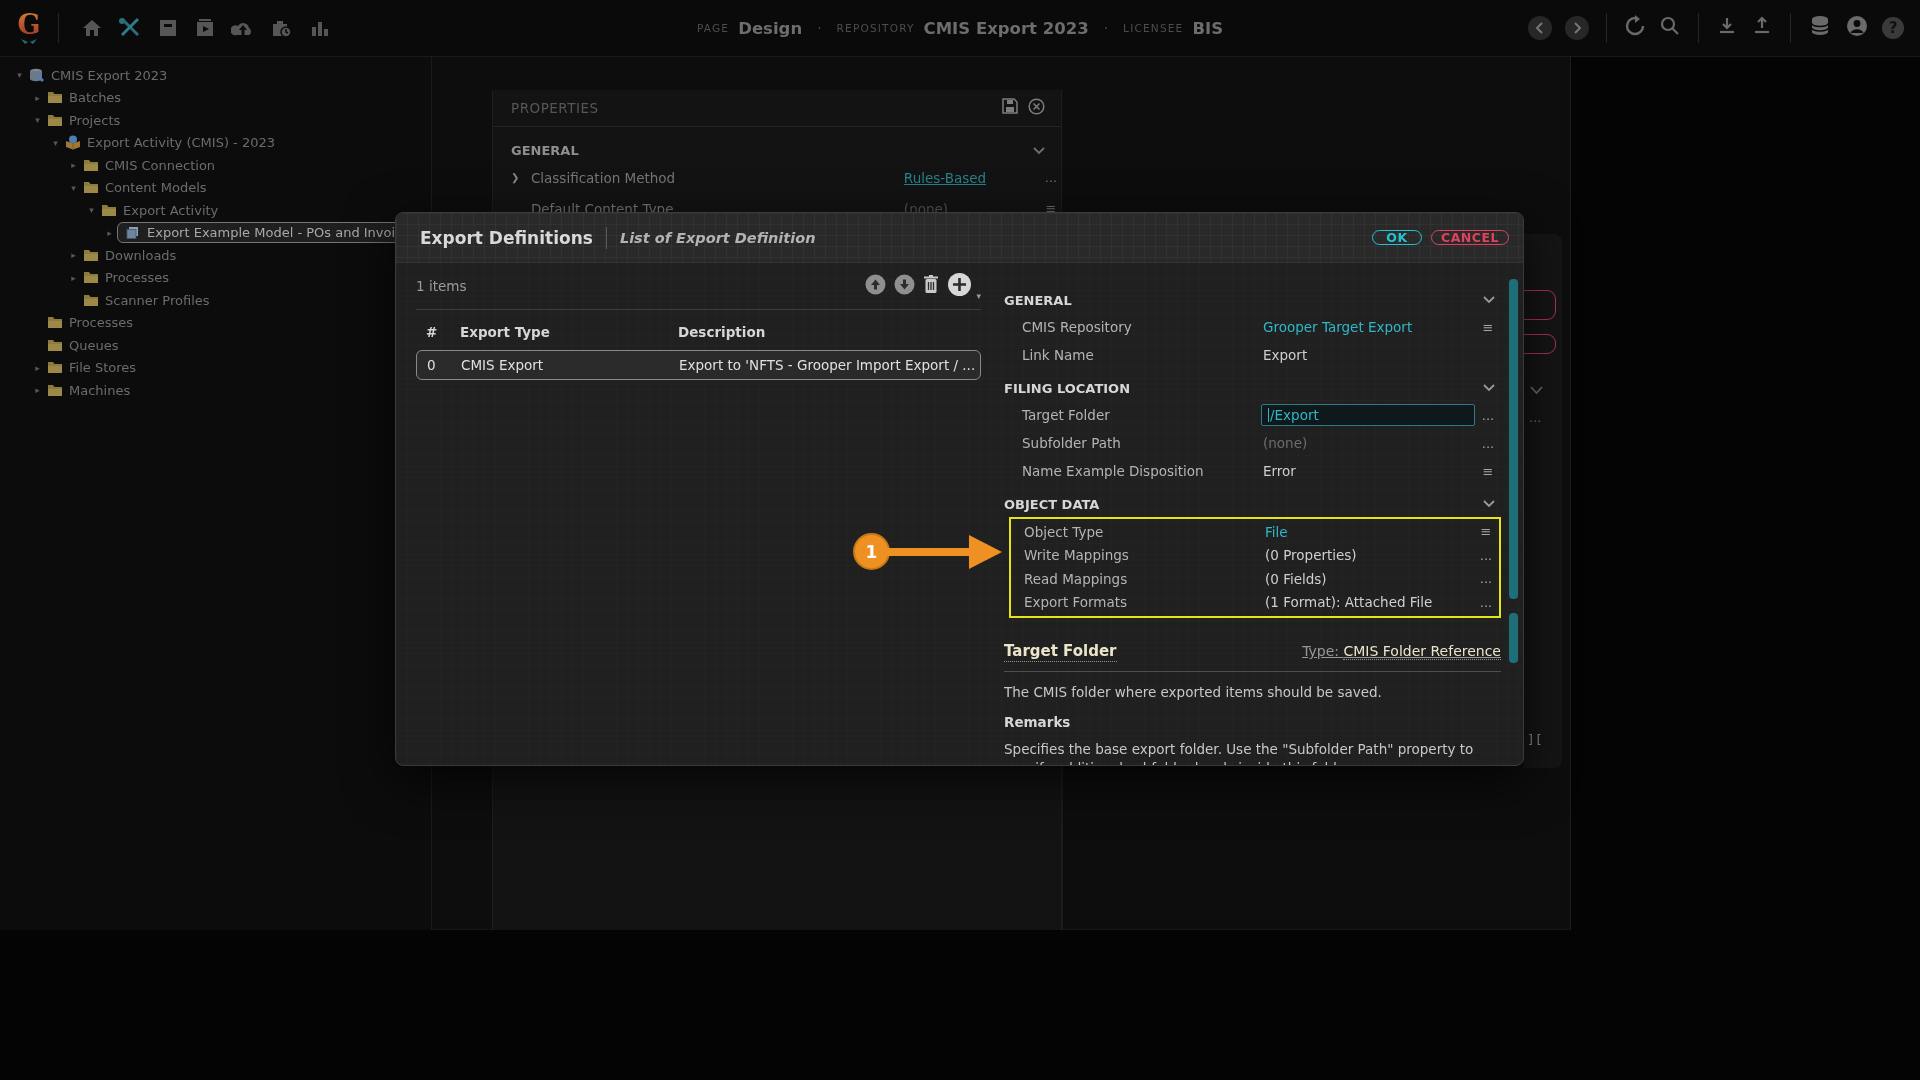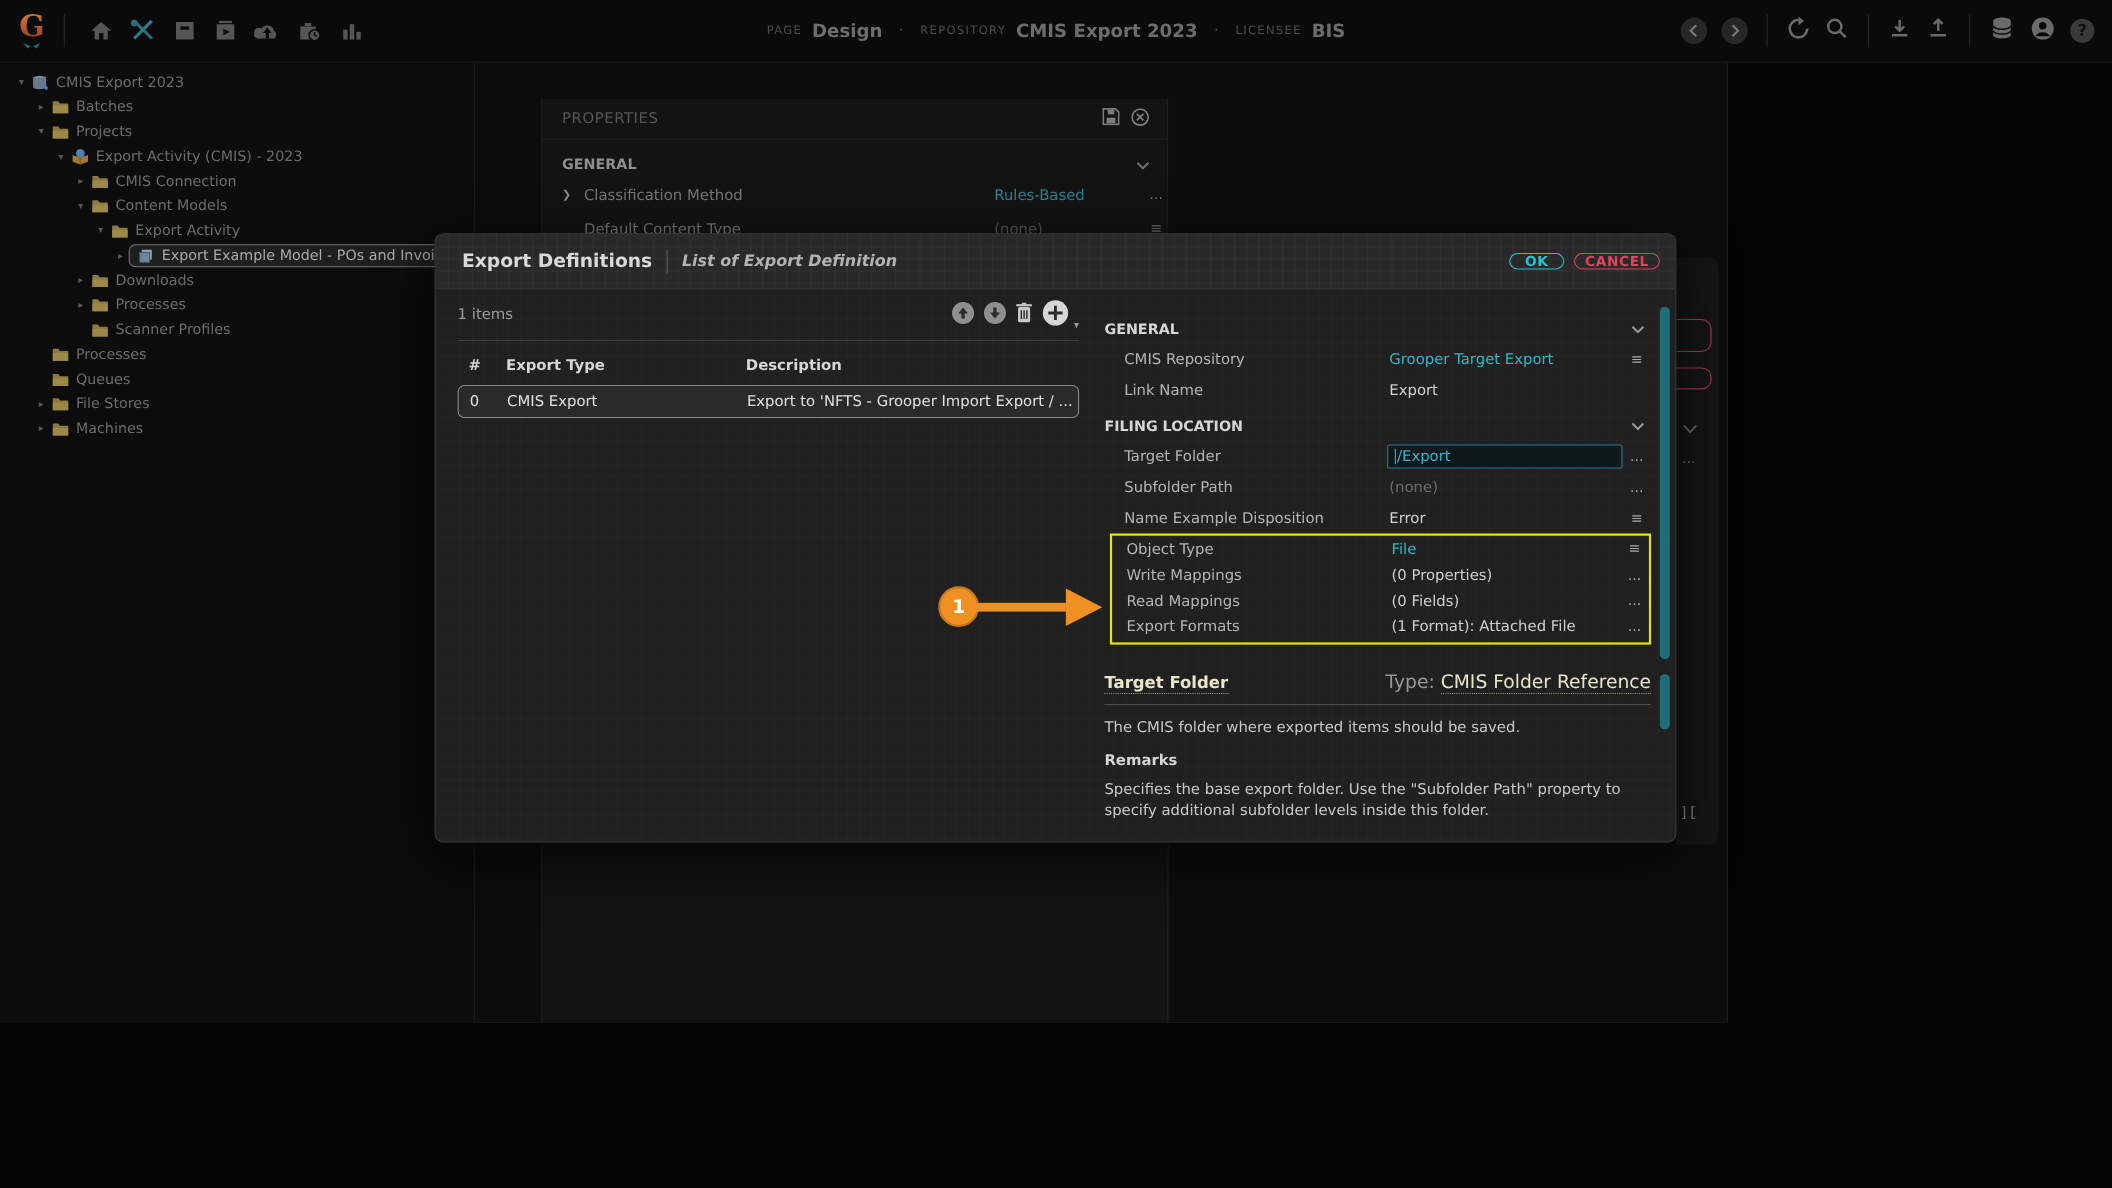--- a/index.html
+++ b/index.html
@@ -56,21 +56,21 @@
   .props-title { font-size:13.5px; color:#565656; letter-spacing:.5px; }
   .props-head-icons { margin-left:auto; display:flex; gap:10px; align-items:center; }
   .psec { display:flex; align-items:center; padding:16px 16px 0 18px; font-size:13px;
           font-weight:bold; color:#8f8f8f; }
   .psec svg { margin-left:auto; }
   .prow-u { display:flex; align-items:center; height:23px; padding-left:18px;
             font-size:13.5px; color:#767676; margin-top:8px; }
   .prow-u .pexp { width:20px; font-size:10px; color:#8a8a8a; }
   .prow-u .plab { width:375px; }
   .prow-u .pval { width:138px; color:#545454; }
-  .prow-u .pval.link { color:#27828e; }
+  .prow-u .pval.link { color:#27828e;text-decoration:underline; }
   .prow-u .picn { color:#6e6e6e; font-size:13px; width:20px; text-align:center; }
 
   
   .sliver { position:absolute; left:1524px; top:234px; width:38px; height:534px;
             background:#151515; border-radius:0 8px 8px 0; overflow:hidden; z-index:90; }
   .redfrag { position:absolute; border:1.5px solid #b23450; border-radius:9px; }
   .sliver .gly { position:absolute; color:#757575; font-size:13px; }
   .vline-bottom { position:absolute; left:1062px; top:766px; width:1px; height:164px; background:#1b1b1b; }
 
   
@@ -120,21 +120,21 @@
   .inputbox { display:flex; align-items:center; width:247px; height:22px; margin-left:14px;
               border:1px solid #2b7b89; background:#0f191c; border-radius:2px; padding:0 6px; }
   .caret-line { width:1px; height:14px; background:#2fb7c9; margin-right:1px; }
   .inputbox .itext { color:#2fb7c9; font-size:13.5px; }
   .hl-box { border:2px solid #e5e414; margin-left:5px; padding:1px 0 2px 0; }
   .hl-box .prow { height:23.5px; padding-left:13px; }
   .help-area { margin-top:24px; }
   .help-head { display:flex; align-items:baseline; }
   .help-title { font-size:15px; font-weight:bold; color:#ebe6cb;
                 border-bottom:1px dotted #989178; padding-bottom:1px; }
-  .help-type { margin-left:auto; font-size:17px; color:#979797; }
+  .help-type { margin-left:auto; font-size:14px; color:#979797;text-decoration:underline; }
   .help-type-link { color:#ebe6cb; border-bottom:1px dotted #989178; }
   .help-hr { border:none; border-top:1px solid #4e4e4e; margin:9px 0 12px; }
   .help-desc { font-size:13.5px; color:#c8c8c8; }
   .remarks-t { margin-top:14px; font-size:13.5px; font-weight:bold; color:#d6d6d6; }
   .remarks-x { margin-top:10px; font-size:13.5px; color:#c8c8c8; line-height:19px; width:470px; }
 
   .sbar { position:absolute; left:1113px; width:9px; border-radius:4px; background:#1e6e7a; }
 
   
   .badge-wrap { position:absolute; left:853px; top:533px; z-index:130; }
@@ -570,20 +570,26 @@
       <span class="lab">Subfolder Path</span>
       <span class="val muted">(none)</span>
       <span class="icn">...</span>
     </div>
     <div class="prow">
       <span class="lab">Name Example Disposition</span>
       <span class="val">Error</span>
       <span class="icn">≡</span>
     </div>
 
+    <div class="sec-title" style="margin-top:6px;">
+      <span>OBJECT DATA</span>
+      <svg width="12" height="8" viewBox="0 0 12 8">
+          <path d="M1 1 L6 6 L11 1" stroke="#9a9a9a" stroke-width="1.8" fill="none"></path>
+        </svg>
+    </div>
     <div class="hl-box">
       <div class="prow">
         <span class="lab">Object Type</span>
         <span class="val link">File</span>
         <span class="icn">≡</span>
       </div>
       <div class="prow">
         <span class="lab">Write Mappings</span>
         <span class="val">(0 Properties)</span>
         <span class="icn">...</span>

